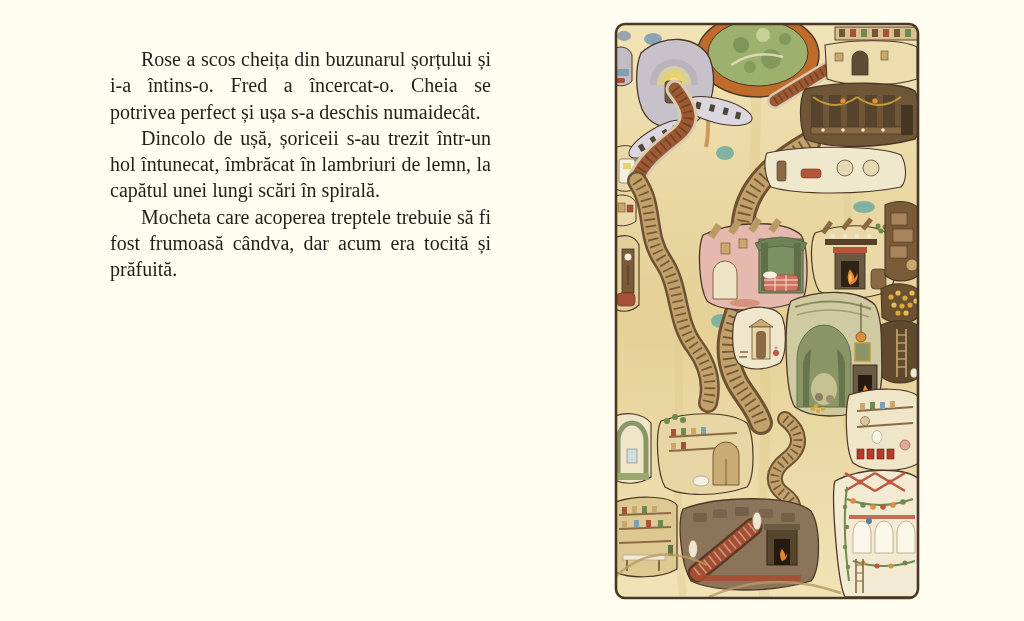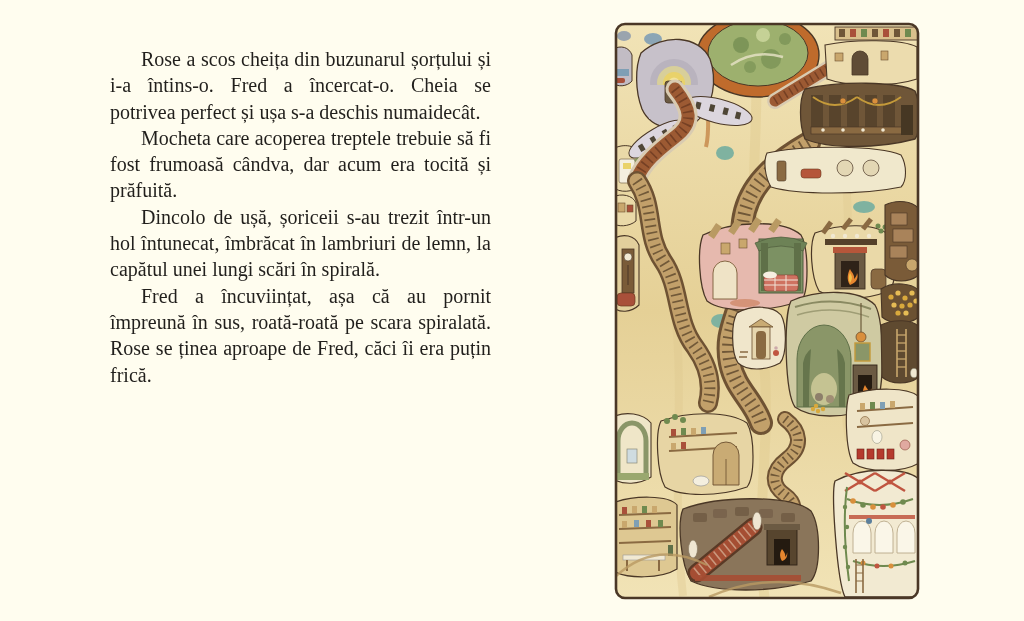--- a/index.html
+++ b/index.html
@@ -21,23 +21,22 @@
   }
   .illustration svg { display: block; width: 100%; height: 100%; }
 </style>
 </head>
 <body>
 
 <div class="book-page">
 
   <div class="text-column">
     <p>Rose a scos cheița din buzunarul șorțului și i-a întins-o. Fred a încercat-o. Cheia se potrivea perfect și ușa s-a deschis numaidecât.</p>
+    <p>Dincolo de ușă, șoriceii s-au trezit într-un hol întunecat, îmbrăcat în lambriuri de lemn, la capătul unei lungi scări în spirală.</p>
     <p>Mocheta care acoperea treptele trebuie să fi fost frumoasă cândva, dar acum era tocită și prăfuită.</p>
-    <p>Dincolo de ușă, șoriceii s-au trezit într-un hol întunecat, îmbrăcat în lambriuri de lemn, la capătul unei lungi scări în spirală.</p>
-    <p>Fred a încuviințat, așa că au pornit împreună în sus, roată-roată pe scara spiralată. Rose se ținea aproape de Fred, căci îi era puțin frică.</p>
   </div>
 
   <div class="illustration">
     <svg viewBox="0 0 308 580">
       <defs>
         <linearGradient id="sandGrad" x1="0" y1="0" x2="0" y2="1">
           <stop offset="0" stop-color="var(--sand1)"></stop>
           <stop offset="0.5" stop-color="var(--sand2)"></stop>
           <stop offset="1" stop-color="var(--sand1)"></stop>
         </linearGradient>

